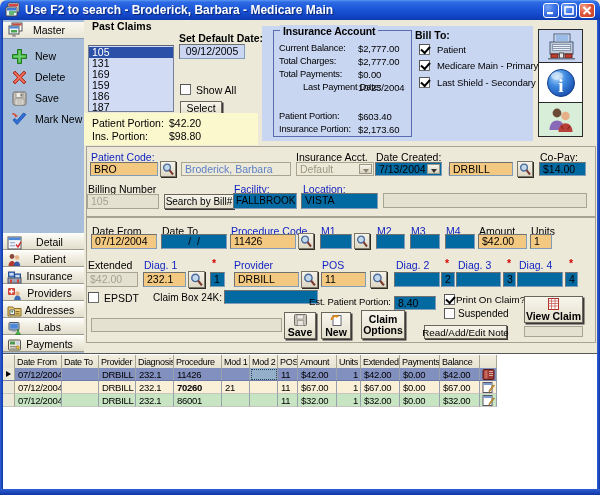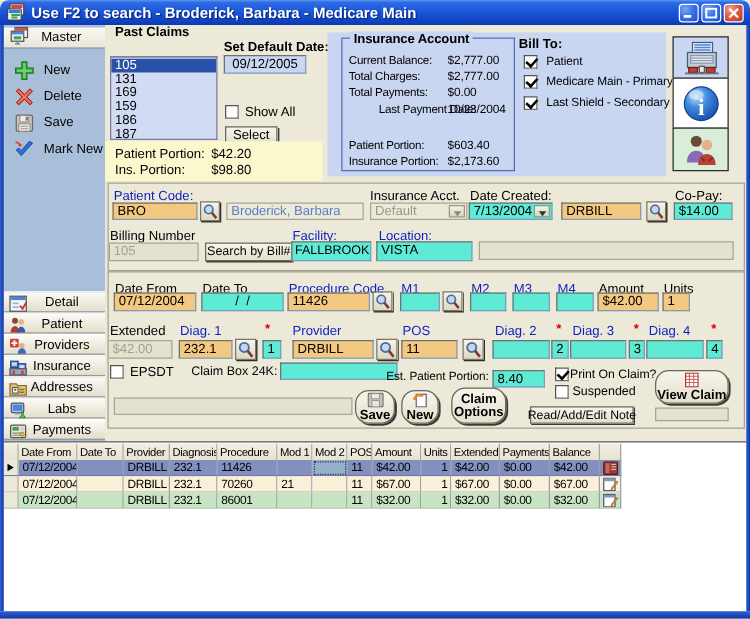--- a/index.html
+++ b/index.html
@@ -34,37 +34,37 @@
   .side-action svg{display:block;}
   .side-nav{position:absolute;left:0;top:213px;width:81px;}
   .nav-item{height:17px;background:linear-gradient(180deg,#FCFBF6 0%,#EFECDF 50%,#E2DECE 100%);
     border-top:1px solid #FFFFFF;border-bottom:1px solid #9E9A8A;
     display:flex;align-items:center;position:relative;}
   .nav-item svg{position:absolute;left:4px;top:2px;}
   .nav-item .nlabel{flex:1;text-align:center;padding-left:12px;}
   
   .lbl{position:absolute;white-space:nowrap;}
   .blue{color:#0D1FC1;}
-  .fld{position:absolute;background:#5eead4;border:1px solid #7F9DB9;
+  .fld{position:absolute;background:#0369a1;border:1px solid #7F9DB9;
     border-top-color:#707070;border-left-color:#707070;
     padding:1px 3px 0 3px;line-height:11px;white-space:nowrap;overflow:hidden;}
   .tan{background:#F3C981;}
   .dis{background:#ECE9D8;color:#9B9785;border-color:#A9A593;}
   .disg{background:#E4E1D0;color:#A5A193;border-color:#A9A593;}
   .mag{position:absolute;background:linear-gradient(180deg,#F6F3EA,#DDD8C4);
     border:1px solid #7a7668;box-shadow:1px 1px 0 #2f2d26;}
   .mag svg{display:block;margin:1px auto 0;}
   .cb{position:absolute;width:11px;height:11px;background:#fff;border:1px solid #6d6d6d;
     border-top-color:#555;border-left-color:#555;}
   .cb.checked::after{content:"";position:absolute;left:1px;top:1px;width:7px;height:4px;
     border-left:2px solid #000;border-bottom:2px solid #000;transform:rotate(-48deg);}
   .btn{position:absolute;background:linear-gradient(180deg,#F7F5EC,#E4E0CE);
     border:1px solid #6a675a;box-shadow:1.5px 1.5px 0 #3a3a3a;
     display:flex;align-items:center;justify-content:center;text-align:center;cursor:default;}
-  .btn.bold{font-weight:bold;border-radius:11px;}
+  .btn.bold{font-weight:bold;}
   .gbox{position:absolute;border:1px solid #A5A193;}
   .red{color:#D40000;font-weight:bold;}
   .ddbtn{position:absolute;right:1px;top:1px;bottom:1px;width:13px;
     background:linear-gradient(180deg,#F6F3EA,#D8D3BE);border:1px solid #9a9688;}
   .ddbtn::after{content:"";position:absolute;left:3px;top:4px;
     border-left:3px solid transparent;border-right:3px solid transparent;border-top:4px solid #333;}
   .ddbtn.dis-dd::after{border-top-color:#8a8678;}
   .grow.sel .gutter{position:relative;}
   .grow.sel .gutter::after{content:"";position:absolute;left:3px;top:3px;
     border-top:3.5px solid transparent;border-bottom:3.5px solid transparent;border-left:5px solid #000;}
@@ -203,38 +203,38 @@
       <svg width="15" height="14" viewBox="0 0 15 14">
         <circle cx="5" cy="3.5" r="2.4" fill="#8A4A3A"></circle>
         <path d="M1.5 13c0-3.5 2-5 3.5-5s3.5 1.5 3.5 5z" fill="#B03A30"></path>
         <circle cx="10" cy="4.5" r="2.2" fill="#E8B088"></circle>
         <path d="M6.8 13c0-3.2 1.8-4.6 3.2-4.6s3.2 1.4 3.2 4.6z" fill="#3A5AA8"></path>
       </svg>
       <span class="nlabel">Patient</span>
     </div>
     <div class="nav-item">
       <svg width="15" height="14" viewBox="0 0 15 14">
-        <rect x="1" y="1" width="7" height="7" rx="1" fill="#D04438"></rect>
-        <path d="M4.5 2.2v4.6M2.2 4.5h4.6" stroke="#fff" stroke-width="1.5"></path>
-        <circle cx="10.5" cy="6.5" r="2.2" fill="#E8B088"></circle>
-        <path d="M7.2 13c0-3 1.8-4.4 3.3-4.4s3.3 1.4 3.3 4.4z" fill="#3A6AB8"></path>
-      </svg>
-      <span class="nlabel">Providers</span>
-    </div>
-    <div class="nav-item">
-      <svg width="15" height="14" viewBox="0 0 15 14">
         <rect x="1.5" y="2" width="6" height="5" fill="#5A8AD8" stroke="#2A4A88"></rect>
         <rect x="2.5" y="3" width="4" height="2.5" fill="#C8DCF4"></rect>
         <rect x="7.5" y="4" width="6" height="5" fill="#5A8AD8" stroke="#2A4A88"></rect>
         <rect x="8.5" y="5" width="4" height="2.5" fill="#C8DCF4"></rect>
         <rect x="1" y="8" width="13" height="5" fill="#9AA6B8" stroke="#4A5668"></rect>
         <rect x="3" y="9.5" width="2" height="3.5" fill="#D04438"></rect>
         <rect x="10" y="9.5" width="2" height="3.5" fill="#D04438"></rect>
       </svg>
       <span class="nlabel">Insurance</span>
+    </div>
+    <div class="nav-item">
+      <svg width="15" height="14" viewBox="0 0 15 14">
+        <rect x="1" y="1" width="7" height="7" rx="1" fill="#D04438"></rect>
+        <path d="M4.5 2.2v4.6M2.2 4.5h4.6" stroke="#fff" stroke-width="1.5"></path>
+        <circle cx="10.5" cy="6.5" r="2.2" fill="#E8B088"></circle>
+        <path d="M7.2 13c0-3 1.8-4.4 3.3-4.4s3.3 1.4 3.3 4.4z" fill="#3A6AB8"></path>
+      </svg>
+      <span class="nlabel">Providers</span>
     </div>
     <div class="nav-item">
       <svg width="15" height="14" viewBox="0 0 15 14">
         <path d="M1 3.5 L1 12 L14 12 L14 4.5 L7 4.5 L6 3 L1 3 Z" fill="#E8C870" stroke="#8A7030"></path>
         <rect x="3" y="6" width="4.5" height="4.5" fill="#fff" stroke="#666"></rect>
         <circle cx="5.2" cy="7.8" r="1" fill="#4A8A4A"></circle>
         <rect x="8.5" y="7" width="4" height="1.2" fill="#8A7030"></rect>
         <rect x="8.5" y="9.2" width="4" height="1.2" fill="#8A7030"></rect>
       </svg>
       <span class="nlabel">Addresses</span>
@@ -536,21 +536,21 @@
             <path d="M7 2.5h4M7 4.5h4M7 6.5h4" stroke="#E8C8C0" stroke-width="0.8"></path>
           </svg>
     </div>
   </div>
   <div class="grow cream" style="top:27px;">
     <div class="gc gutter" style="width:12px;"></div>
     <div class="gc" style="width:47px;">07/12/2004</div>
     <div class="gc" style="width:37px;"></div>
     <div class="gc" style="width:37px;">DRBILL</div>
     <div class="gc" style="width:38px;">232.1</div>
-    <div class="gc" style="width:48px;">70260</div>
+    <div class="gc" style="width:48px;font-weight:bold;">70260</div>
     <div class="gc" style="width:28px;">21</div>
     <div class="gc" style="width:28px;"></div>
     <div class="gc" style="width:20px;">11</div>
     <div class="gc" style="width:39px;">$67.00</div>
     <div class="gc num" style="width:24px;text-align:right;">1</div>
     <div class="gc" style="width:39px;">$67.00</div>
     <div class="gc" style="width:40px;">$0.00</div>
     <div class="gc" style="width:40px;">$67.00</div>
     <div class="gc iconcell" style="width:17px;">
       <svg width="13" height="11" viewBox="0 0 13 11">

